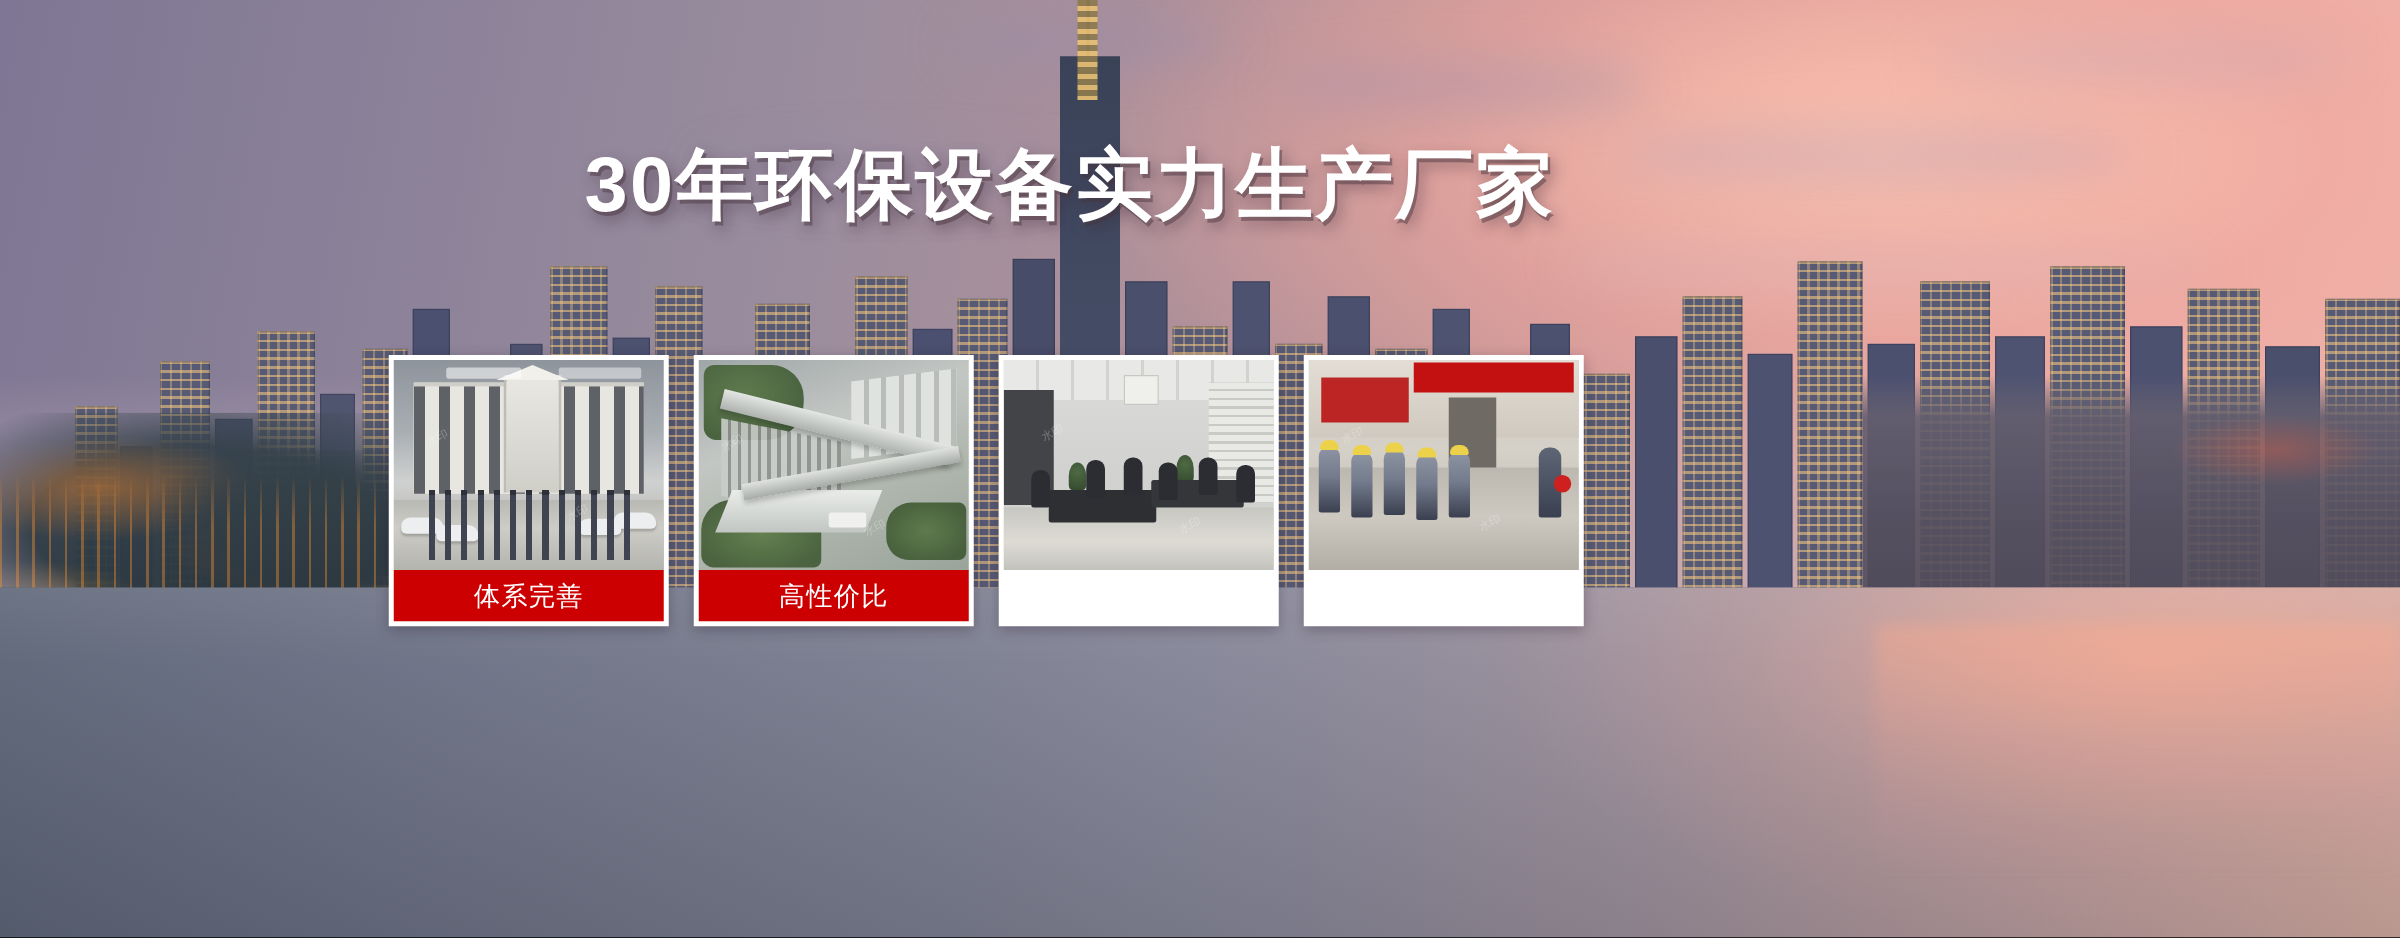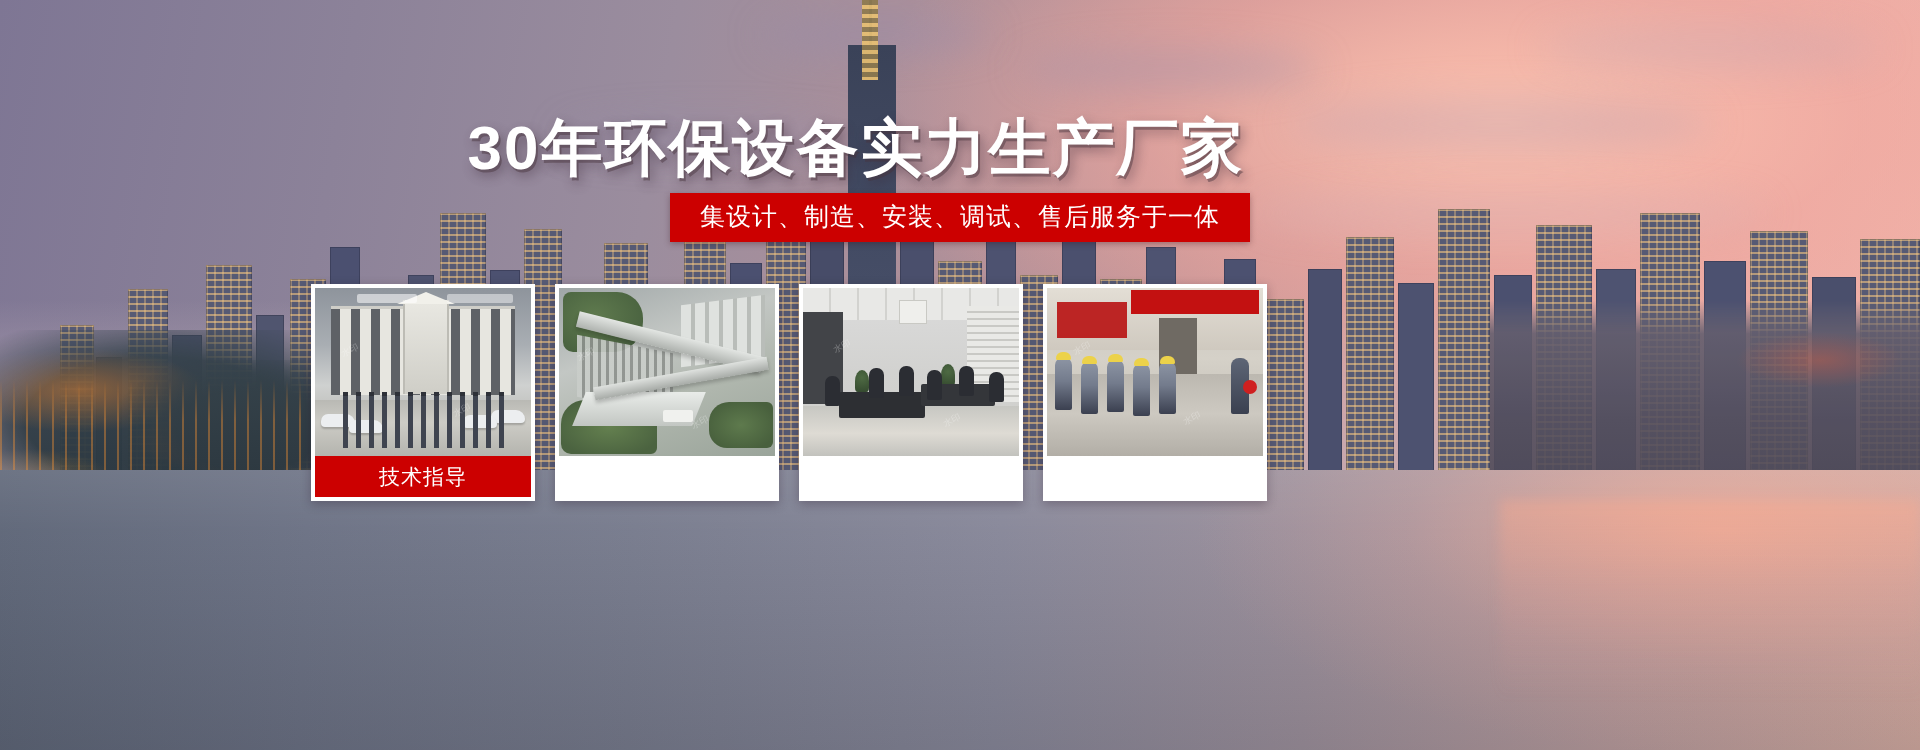--- a/index.html
+++ b/index.html
@@ -384,59 +384,57 @@
   </div>
 
   <div class="bg-water"></div>
   <div class="water-sheen"></div>
   <div class="right-reflect"></div>
 
   <div class="content">
 
     <div class="headline">30年环保设备实力生产厂家</div>
 
-    <div class="subtitle-wrap">
-      <div class="subtitle">集设计、制造、安装、调试、售后服务于一体</div>
-    </div>
 
     <div class="cards">
 
       <div class="card">
         <div class="card-photo p1">
           <div class="facade"></div>
           <div class="portico"></div>
           <div class="plaza"></div>
           <div class="car" style="left:6px;top:126px;"></div>
           <div class="car" style="left:34px;top:132px;"></div>
           <div class="car" style="right:6px;top:122px;"></div>
           <div class="car" style="right:34px;top:127px;"></div>
           <div class="staff2"></div>
           <div class="staff"></div>
           <div class="logo"></div>
           <div class="phone"></div>
           <div class="wm" style="left:26px;top:56px;">水印</div>
           <div class="wm" style="left:138px;top:116px;">水印</div>
         </div>
-        <div class="card-label">技术指导</div>
+        <div class="card-label">体系完善</div>
       </div>
 
       <div class="card">
         <div class="card-photo p2">
           <div class="green1"></div>
           <div class="green2"></div>
           <div class="green3"></div>
           <div class="silos"></div>
           <div class="racks"></div>
           <div class="hall"></div>
           <div class="convey"></div>
           <div class="convey2"></div>
           <div class="truck"></div>
           <div class="wm" style="left:18px;top:60px;">水印</div>
           <div class="wm" style="left:132px;top:128px;">水印</div>
         </div>
+        <div class="card-label">高性价比</div>
       </div>
 
       <div class="card">
         <div class="card-photo p3">
           <div class="ceil"></div>
           <div class="wallL"></div>
           <div class="wallR"></div>
           <div class="floor"></div>
           <div class="frame"></div>
           <div class="plant" style="left:52px;top:82px;"></div>

